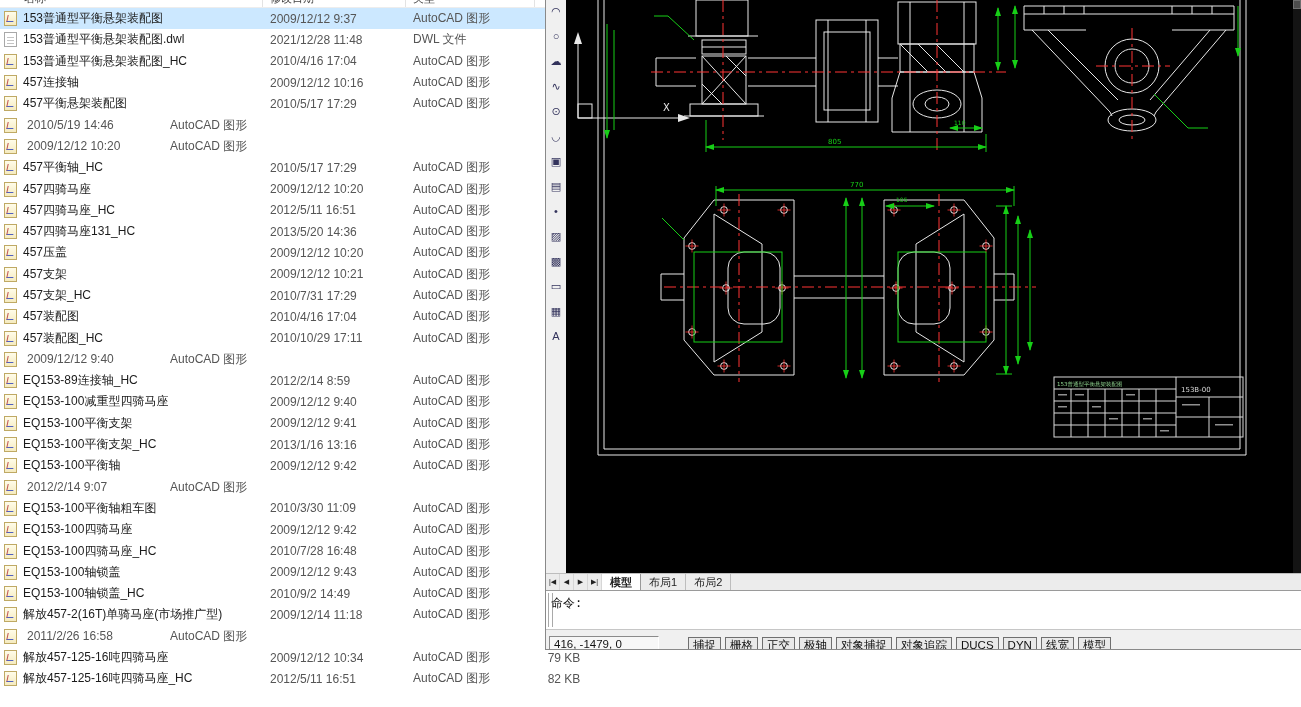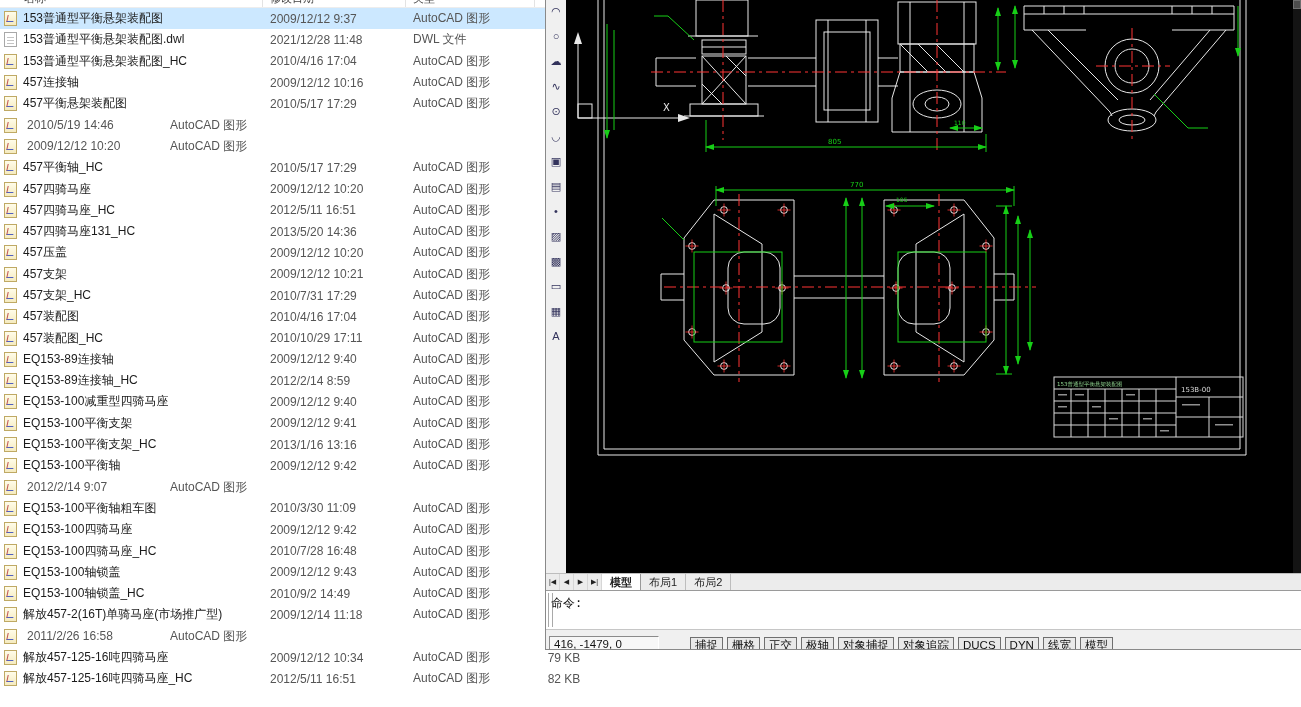--- a/index.html
+++ b/index.html
@@ -46,25 +46,25 @@
   .tab.active{background:#fff;font-weight:bold;border-right:1px solid #9a9a9a}
 
   #acad-cmd{position:absolute;left:0;top:590px;width:100%;height:39px;background:#fff;
         border-top:1px solid #9a9a9a;box-sizing:border-box}
   #cmd-grip{position:absolute;left:2px;top:2px;bottom:2px;width:3px;
         border-left:1px solid #a9a9a9;border-right:1px solid #a9a9a9}
   #cmd-text{position:absolute;left:5px;top:4px;font-family:"DejaVu Sans Mono","Liberation Mono",monospace;
         font-size:12px;color:#111}
 
   #acad-status{position:absolute;left:0;top:629px;width:100%;height:30px;background:#f0f0f0;
-        border-top:1px solid #c6c6c6;display:flex;align-items:center;gap:16px;padding-left:3px;
+        border-top:1px solid #c6c6c6;display:flex;align-items:center;gap:8px;padding-left:3px;
         box-sizing:border-box;font-size:11.5px}
   #coords{width:100px;height:15px;line-height:15px;background:#f7f7f7;border:1px solid;
         border-color:#8b8b8b #fff #fff #8b8b8b;padding:0 4px;color:#111}
-  #status-buttons{display:flex;gap:4px;margin-left:15px}
+  #status-buttons{display:flex;gap:4px;margin-left:21px}
   .sbtn2{height:15px;line-height:14px;padding:0 4px;border:1px solid #6f6f6f;background:#e9e9e9;
         color:#111;box-sizing:border-box}
 </style>
 </head>
 <body>
 
 <div id="explorer">
   <div id="colhead">
     <span class="col-label" style="left:24px">名称</span>
     <span class="col-label" style="left:270px">修改日期</span>
@@ -180,21 +180,20 @@
       </div>
       <div class="row">
         <span class="ficon dwg"></span>
         <span class="fname">457装配图_HC</span>
         <span class="fdate">2010/10/29 17:11</span>
         <span class="ftype">AutoCAD 图形</span>
         <span class="fsize"></span>
       </div>
       <div class="row">
         <span class="ficon dwg"></span>
-        <span class="fname">EQ153-89连接轴</span>
         <span class="fdate">2009/12/12 9:40</span>
         <span class="ftype">AutoCAD 图形</span>
         <span class="fsize"></span>
       </div>
       <div class="row">
         <span class="ficon dwg"></span>
         <span class="fname">EQ153-89连接轴_HC</span>
         <span class="fdate">2012/2/14 8:59</span>
         <span class="ftype">AutoCAD 图形</span>
         <span class="fsize"></span>

